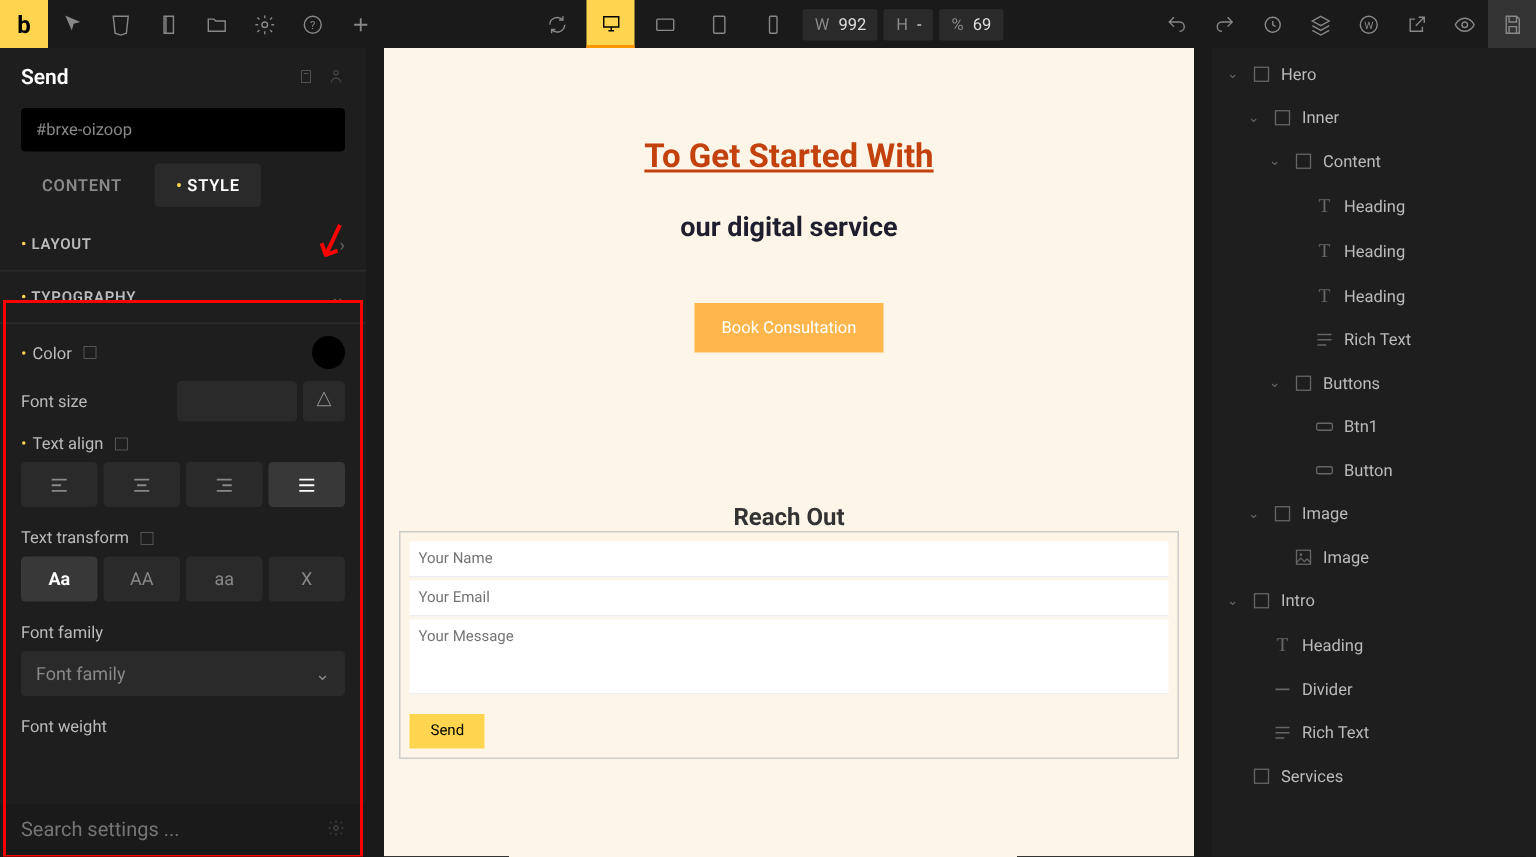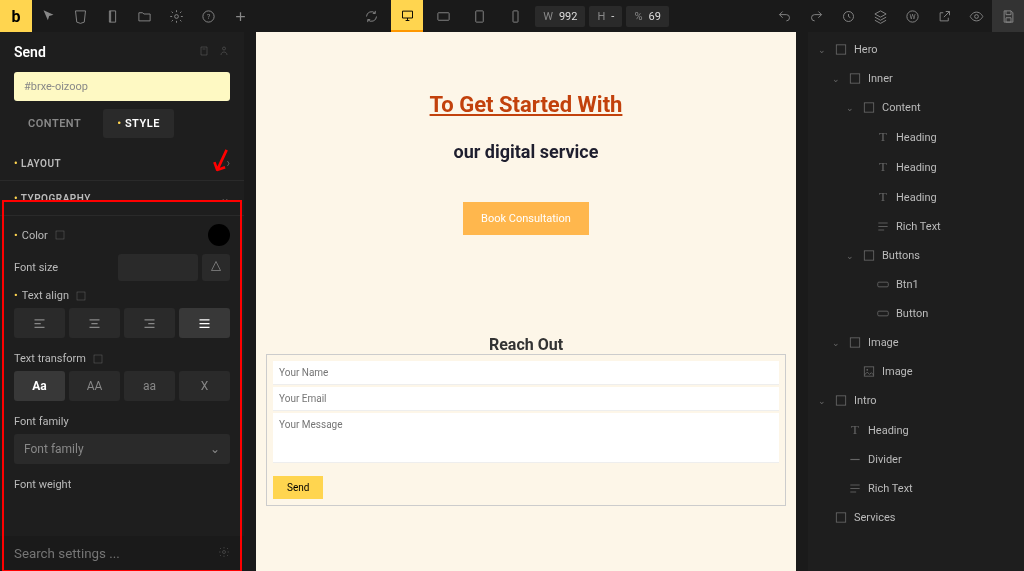--- a/index.html
+++ b/index.html
@@ -12,21 +12,21 @@
 .top-center{margin-left:auto;display:flex;align-items:center;gap:4px}
 .dim-field{background:#2a2a2a;padding:4px 8px;font-size:11px;display:flex;align-items:center;gap:6px;border-radius:2px}
 .dim-label{color:#888}
 .dim-val{color:#ddd}
 .top-right{margin-left:auto;display:flex;align-items:center}
 .layout{display:flex;height:calc(100% - 32px)}
 .left-panel{width:244px;background:#1e1e1e;display:flex;flex-direction:column;position:relative}
 .panel-header{padding:12px 14px;display:flex;align-items:center;justify-content:space-between}
 .panel-title{color:#fff;font-size:14px;font-weight:600}
 .panel-header-icons{display:flex;gap:8px;color:#666}
-.id-input{margin:0 14px 8px;padding:8px 10px;background:#fef9c3;border:none;color:#888;font-size:11px;border-radius:3px}
+.id-input{margin:0 14px 8px;padding:8px 10px;background:#000000;border:none;color:#888;font-size:11px;border-radius:3px}
 .tabs{display:flex;padding:0 14px;gap:8px;margin-bottom:8px}
 .tab{padding:8px 14px;font-size:11px;font-weight:600;color:#888;cursor:pointer;border-radius:3px;letter-spacing:0.5px}
 .tab.active{background:#2a2a2a;color:#fff}
 .tab-dot::before{content:"• ";color:#ffd54f}
 .red-box{position:absolute;border:2px solid red;pointer-events:none;z-index:10}
 .red-arrow{position:absolute;z-index:10;color:red;font-size:32px;transform:rotate(-20deg)}
 .section{padding:10px 14px;border-bottom:1px solid #2a2a2a;display:flex;align-items:center;justify-content:space-between;cursor:pointer}
 .section-title{font-size:10px;font-weight:600;letter-spacing:0.5px;color:#bbb}
 .section-title.dot::before{content:"• ";color:#ffd54f}
 .prop{padding:8px 14px}

